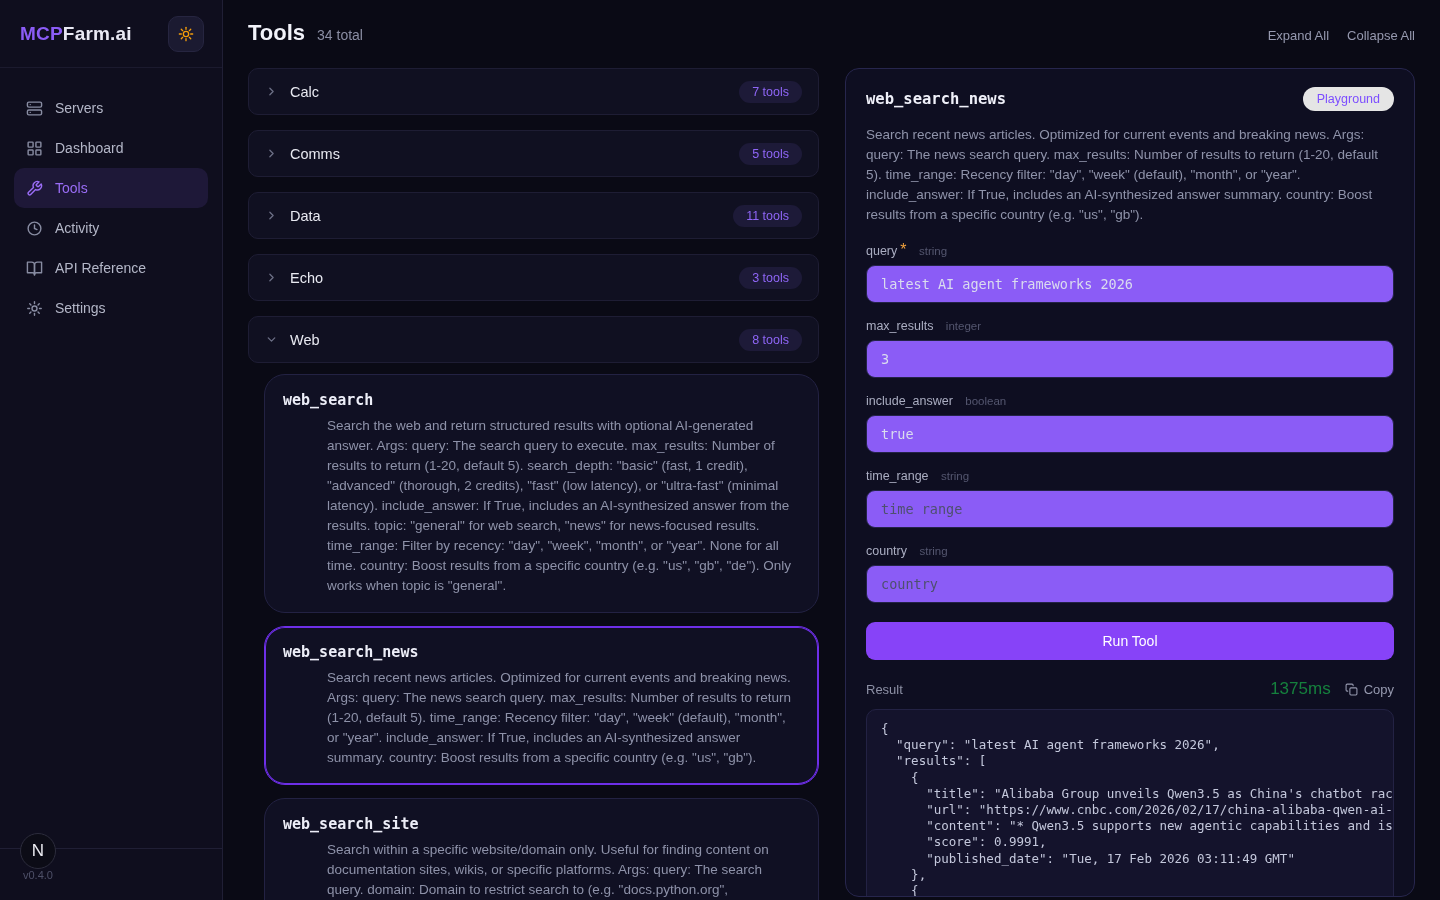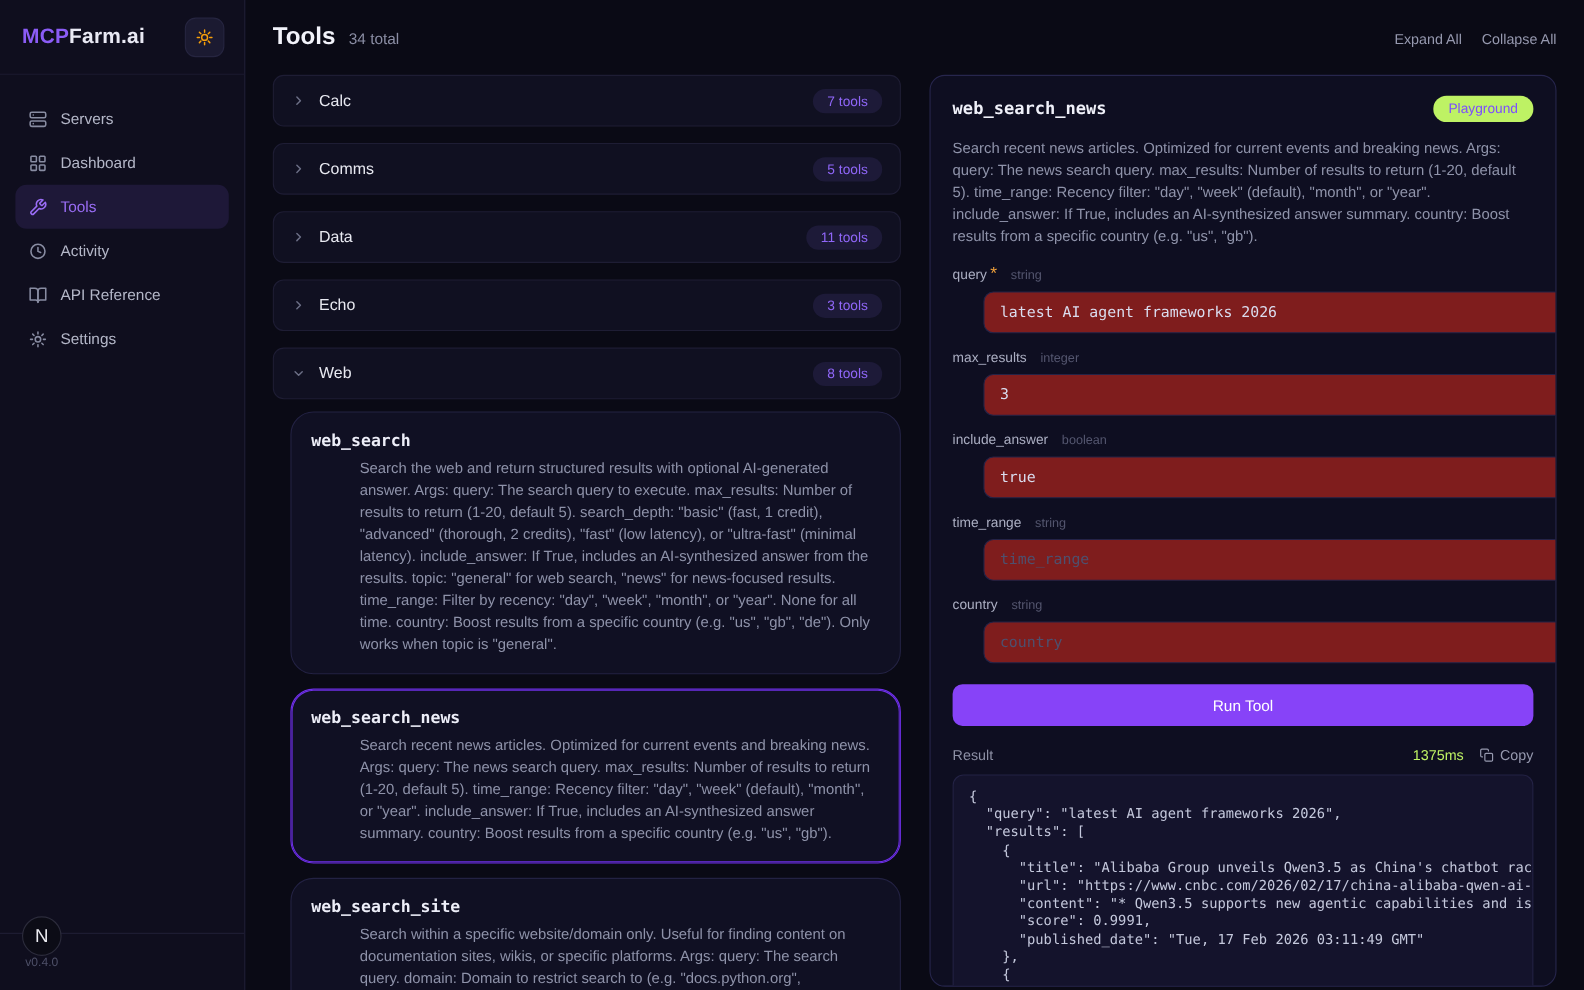--- a/index.html
+++ b/index.html
@@ -40,35 +40,35 @@
   .tools-list { margin-left:16px; margin-top:-4px; }
   .tool-card { background:#101023; border:1px solid #232243; border-radius:21px; padding:16px 18px; margin-bottom:13px; cursor:pointer; }
   .tool-card.selected { border:1px solid #6e2fe8; box-shadow:0 0 0 1px #6e2fe8 inset; }
   .tool-name { font-family:"DejaVu Sans Mono",monospace; font-size:15px; font-weight:700; color:#edeef8; margin-bottom:7px; }
   .tool-desc { font-size:13.5px; color:#8e92a9; line-height:20px;margin-left:44px; }
 
   
   .panel { flex:1; background:#0e0e21; border:1px solid #27264d; border-radius:14px; padding:18px 20px; height:829px; overflow:hidden; }
   .panel-header { display:flex; align-items:center; justify-content:space-between; }
   .panel-title { font-family:"DejaVu Sans Mono",monospace; font-size:15.5px; font-weight:700; color:#eff0f9; }
-  .pg-badge { background:#bef264; color:#7c4dff; font-size:12.5px; padding:5px 14px; border-radius:999px; }
+  .pg-badge { background:#e5e5e5; color:#7c4dff; font-size:12.5px; padding:5px 14px; border-radius:999px; }
   .panel-desc { margin-top:14px; font-size:13.5px; color:#8f93aa; line-height:20px; }
 
   .field { margin-top:13px; }
   .field-label { font-size:12.5px; color:#abaec2; }
   .req { color:#f0a13c; margin-left:3px; }
   .ftype { font-size:11.5px; color:#54566f; margin-left:8px; }
-  .field-input { display:block; margin-top:6px; width:100%; height:38px; background:#7f1d1d; border:1px solid #242347; border-radius:9px; padding:0 14px; font-family:"DejaVu Sans Mono",monospace; font-size:13.5px; color:#dadcee; outline:none;margin-left:28px; }
+  .field-input { display:block; margin-top:6px; width:100%; height:38px; background:#8b5cf6; border:1px solid #242347; border-radius:9px; padding:0 14px; font-family:"DejaVu Sans Mono",monospace; font-size:13.5px; color:#dadcee; outline:none; }
   .field-input::placeholder { color:#4e506e; }
 
   .run-btn { margin-top:19px; width:100%; height:38px; background:#8743f8; border:none; border-radius:9px; color:#ffffff; font-size:14px; font-weight:500; font-family:"Liberation Sans",sans-serif; cursor:pointer; }
 
   .result-row { margin-top:19px; display:flex; align-items:center; }
   .result-label { font-size:13px; color:#8d90a5; }
-  .result-ms { margin-left:auto; font-size:13px; color:#bef264; }
+  .result-ms { margin-left:auto; font-size:17px; color:#15803d; }
   .copy-btn { margin-left:14px; display:flex; align-items:center; gap:6px; color:#9699af; font-size:13px; cursor:pointer; }
   .result-box { margin-top:10px; background:#14132c; border:1px solid #232244; border-radius:10px; padding:11px 14px; height:213px; overflow:hidden; }
   .result-box pre { font-family:"DejaVu Sans Mono",monospace; font-size:12.5px; line-height:16.2px; color:#c4c8dc; white-space:pre; }
 </style>
 </head>
 <body>
 
 <aside class="sidebar">
   <div class="logo-row">
     <div class="logo"><span class="accent">MCP</span><span>Farm.ai</span></div>

